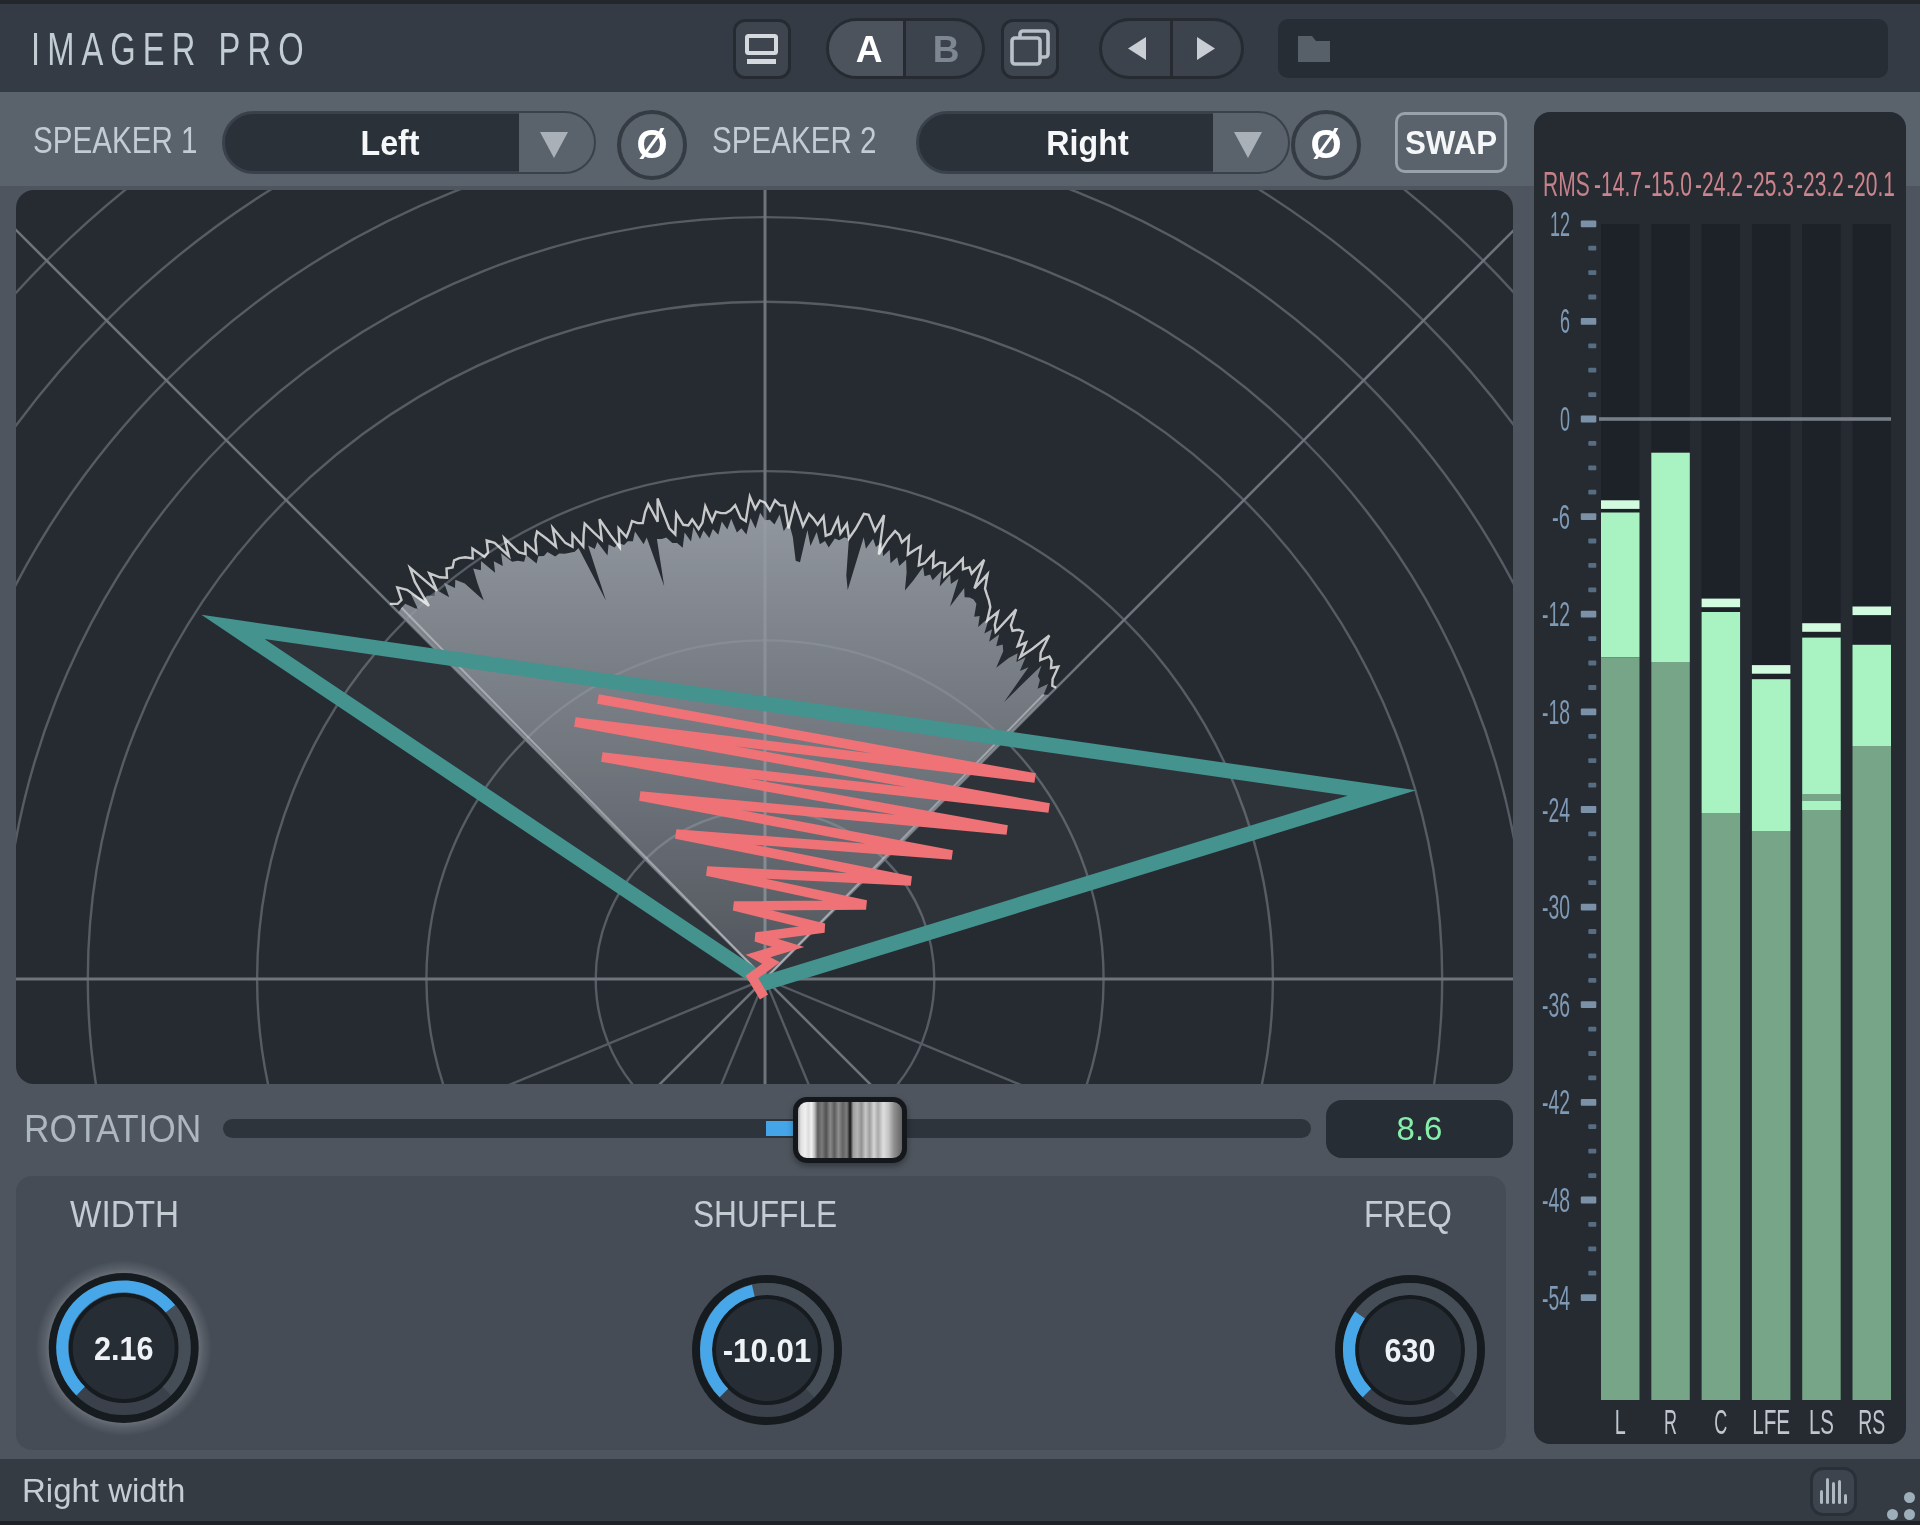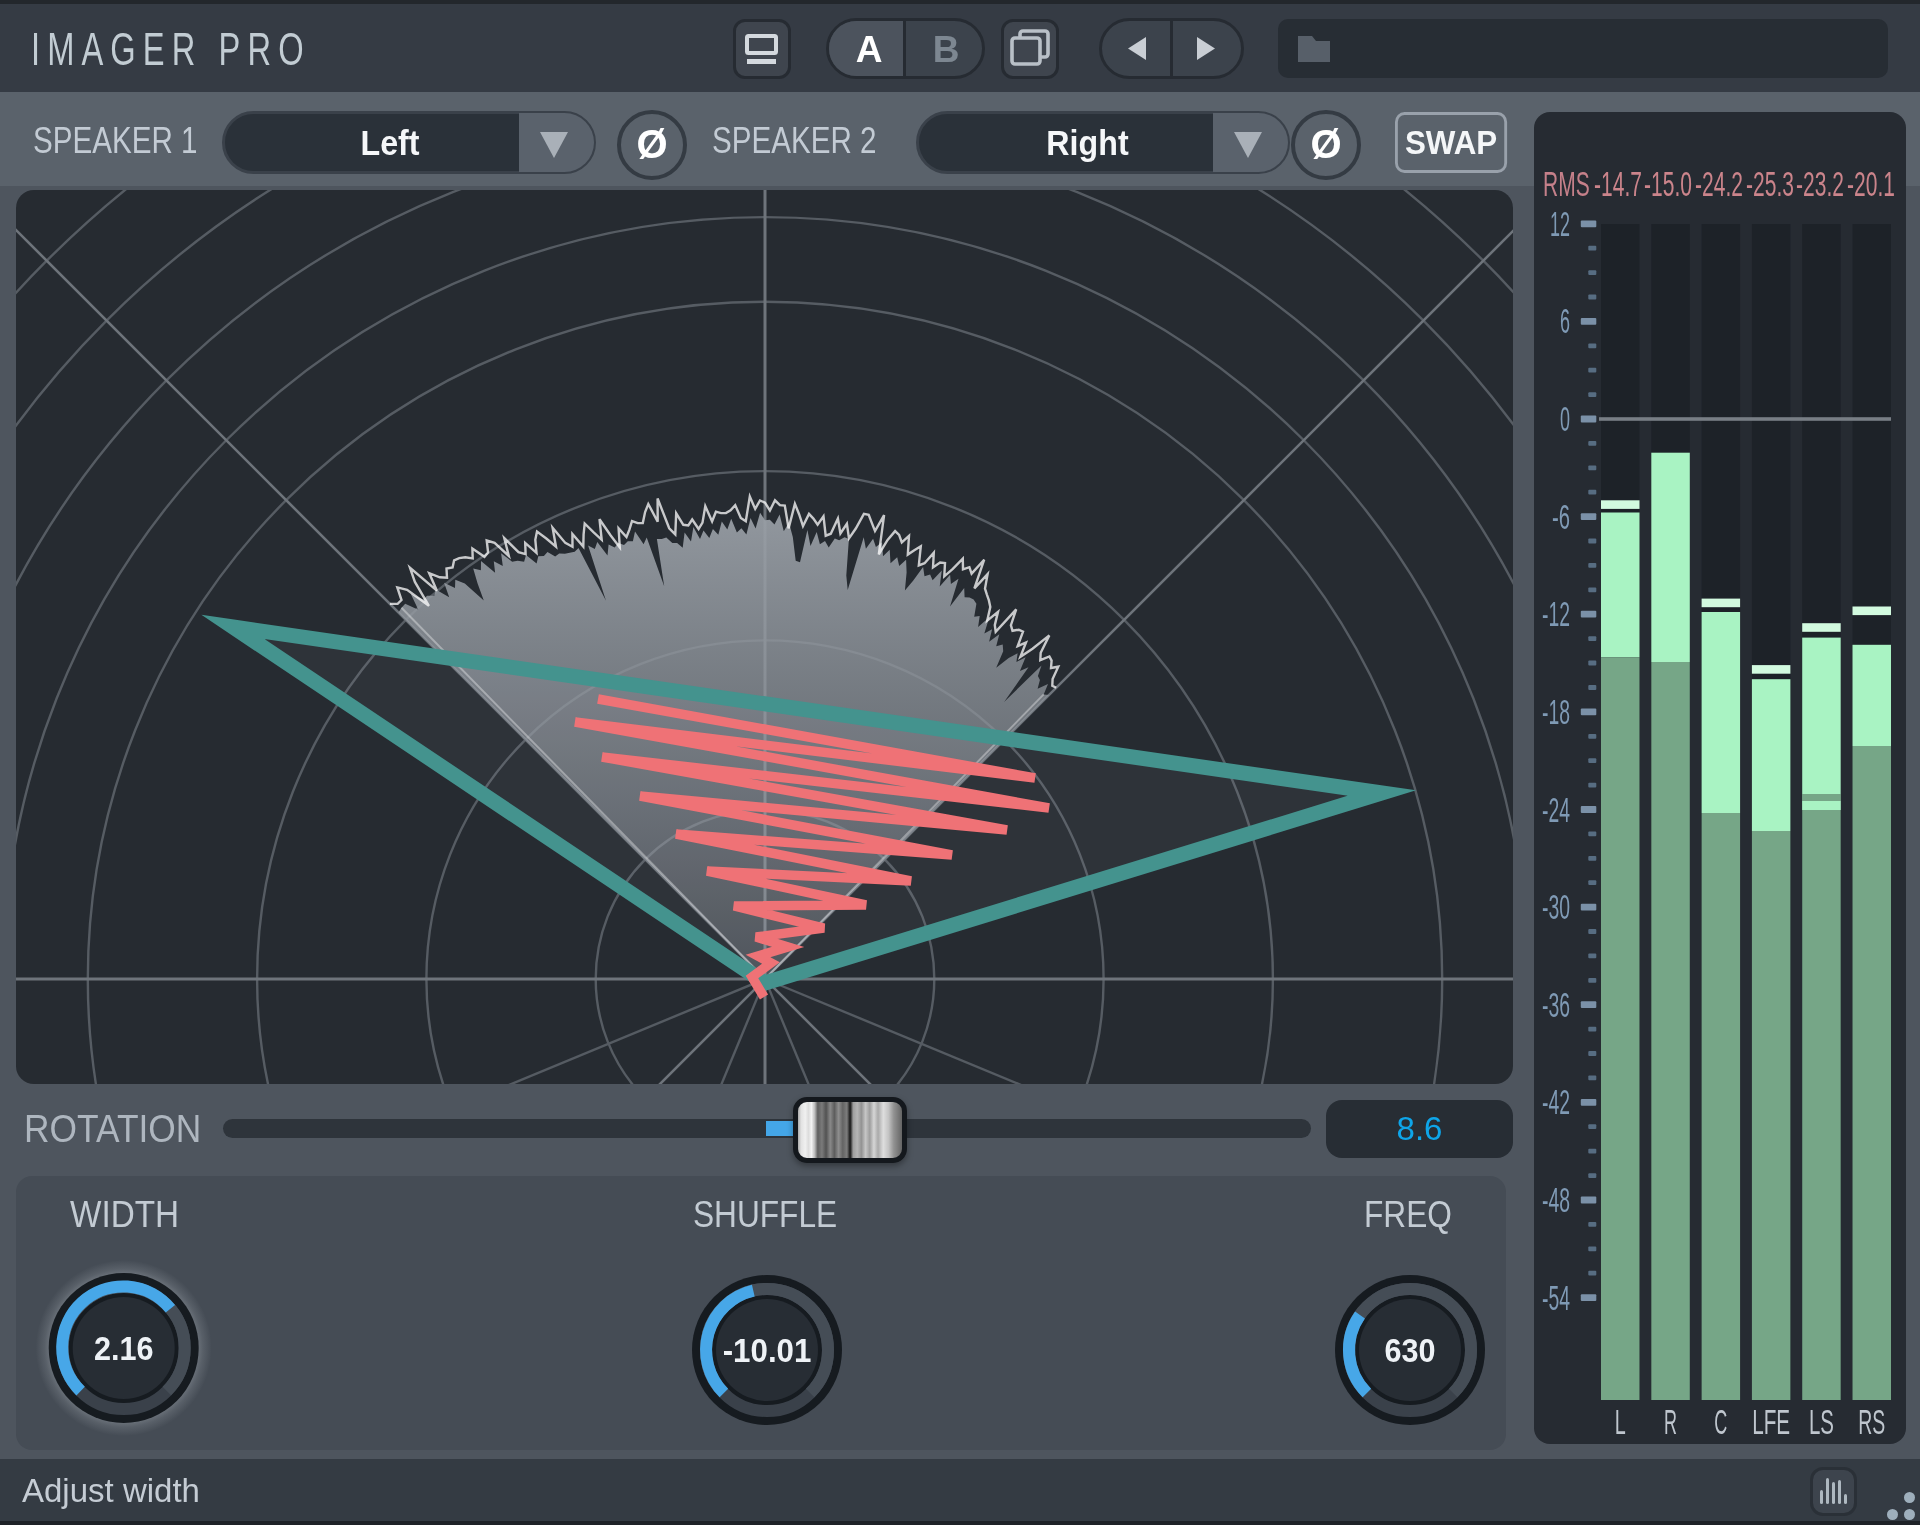--- a/index.html
+++ b/index.html
@@ -32,21 +32,21 @@
 .rmsrow { top:52px; }
 .mlabel { position:absolute; font-size:35px; transform:scaleX(0.6); transform-origin:left; }
 .mv { position:absolute; width:120px; text-align:center; font-size:35px; transform:scaleX(0.6); }
 
 .rotlbl { left:24px; top:1108px; font-size:38px; color:#aeb6bf; transform:scaleX(0.93); transform-origin:left; white-space:nowrap; }
 .rottrack { left:223px; top:1119px; width:1088px; height:19px; background:#2e343b; border-radius:10px; }
 .rotfill { left:766px; top:1121px; width:36px; height:15px; background:#44a6e8; }
 .rothandle { left:793px; top:1097px; width:114px; height:66px; border-radius:14px; border:5px solid #14181d;
   background:linear-gradient(90deg,#ababab 0%,#e2e2e2 3%,#f0f0f0 7%,#dcdcdc 10%,#f2f2f2 13%,#bdbdbd 16%,#5e5e5e 19%,#7b7b7b 23%,#525252 27%,#898989 31%,#5d5d5d 35%,#8e8e8e 39%,#646464 43%,#7d7d7d 47%,#262626 49.6%,#262626 50.6%,#9e9e9e 53%,#b4b4b4 57%,#939393 61%,#c6c6c6 65%,#9e9e9e 69%,#d6d6d6 73%,#aaaaaa 77%,#dedede 82%,#c4c4c4 87%,#929292 92%,#646464 100%);
   box-shadow:0 3px 6px rgba(0,0,0,0.35); }
-.rotval { left:1326px; top:1100px; width:187px; height:58px; background:#272d34; border-radius:16px; color:#0ea5e9; font-size:33px; text-align:center; line-height:58px; }
+.rotval { left:1326px; top:1100px; width:187px; height:58px; background:#272d34; border-radius:16px; color:#86efac; font-size:33px; text-align:center; line-height:58px; }
 
 .knobpanel { left:16px; top:1176px; width:1490px; height:274px; background:#454c55; border-radius:16px; }
 .klbl { font-size:37px; color:#c3cbd3; transform-origin:left; white-space:nowrap; }
 
 .statusbar { left:0; top:1459px; width:1920px; height:66px; background:#343b43; }
 .status { left:22px; top:1472px; font-size:33px; color:#c5ccd4; }
 .minibtn { left:1810px; top:1467px; width:47px; height:49px; background:#3d444d; border:3px solid #2a3037; border-radius:13px; }
 .botstrip { left:0; top:1521px; width:1920px; height:4px; background:#1e2227; }
 .dot { position:absolute; width:11px; height:11px; border-radius:50%; background:#9eafbc; }
 </style></head>
@@ -281,21 +281,21 @@
 <text x="767" y="1362" text-anchor="middle" font-size="34" font-weight="bold" fill="#eef2f6" transform="translate(61.4 0) scale(0.92 1)">-10.01</text>
 <circle cx="1410" cy="1350" r="75" fill="#161b20"></circle>
 <circle cx="1410" cy="1350" r="61" fill="none" stroke="#3a414a" stroke-width="12"></circle>
 <path d="M1366.9,1393.1 A61,61 0 1 1 1453.1,1393.1" fill="none" stroke="#454d56" stroke-width="12"></path>
 <path d="M1366.9,1393.1 A61,61 0 0 1 1360.0,1315.0" fill="none" stroke="#47a7e8" stroke-width="12"></path>
 <circle cx="1410" cy="1350" r="51" fill="#272d34"></circle>
 <text x="1410" y="1362" text-anchor="middle" font-size="34" font-weight="bold" fill="#eef2f6" transform="translate(141.0 0) scale(0.9 1)">630</text>
 </svg>
 
 <div class="abs statusbar"></div>
-<div class="abs status">Adjust width</div>
+<div class="abs status">Right width</div>
 <div class="abs minibtn">
   <svg width="41" height="43" viewBox="0 0 41 43">
     <rect x="7" y="20" width="3" height="14" rx="1.5" fill="#aeb8c0"></rect>
     <rect x="13" y="8" width="3" height="26" rx="1.5" fill="#aeb8c0"></rect>
     <rect x="19" y="12" width="3" height="22" rx="1.5" fill="#aeb8c0"></rect>
     <rect x="25" y="10" width="3" height="24" rx="1.5" fill="#aeb8c0"></rect>
     <rect x="31" y="24" width="3" height="10" rx="1.5" fill="#aeb8c0"></rect>
   </svg>
 </div>
 <div class="abs dot" style="left:1904px; top:1492px;"></div>

